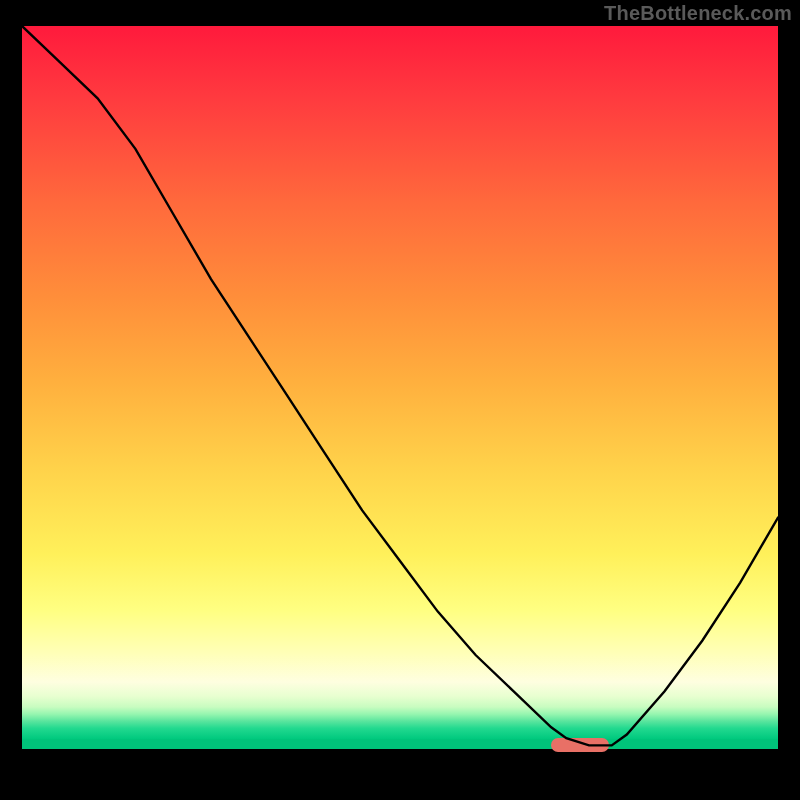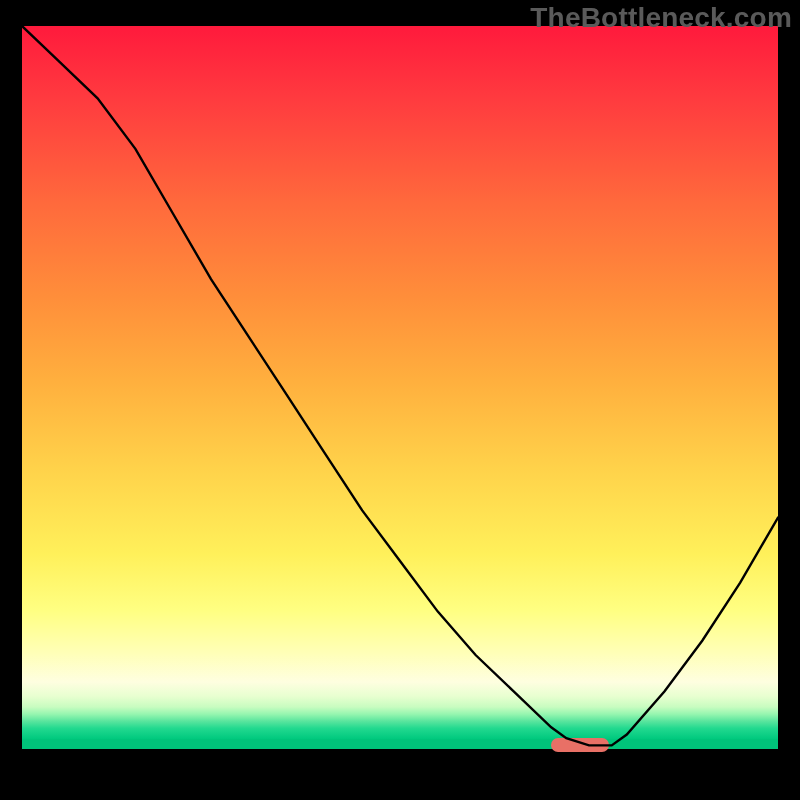--- a/index.html
+++ b/index.html
@@ -15,21 +15,21 @@
     position: relative;
     width: 800px;
     height: 800px;
     background: #000;
   }
   .watermark {
     position: absolute;
     top: 2px;
     right: 8px;
     color: #5a5a5a;
-    font-size: 28px;
+    font-size: 20px;
     font-weight: 600;
     letter-spacing: 0.2px;
     z-index: 5;
   }
   .plot {
     position: absolute;
     left: 22px;
     top: 26px;
     width: 756px;
     height: 752px;

